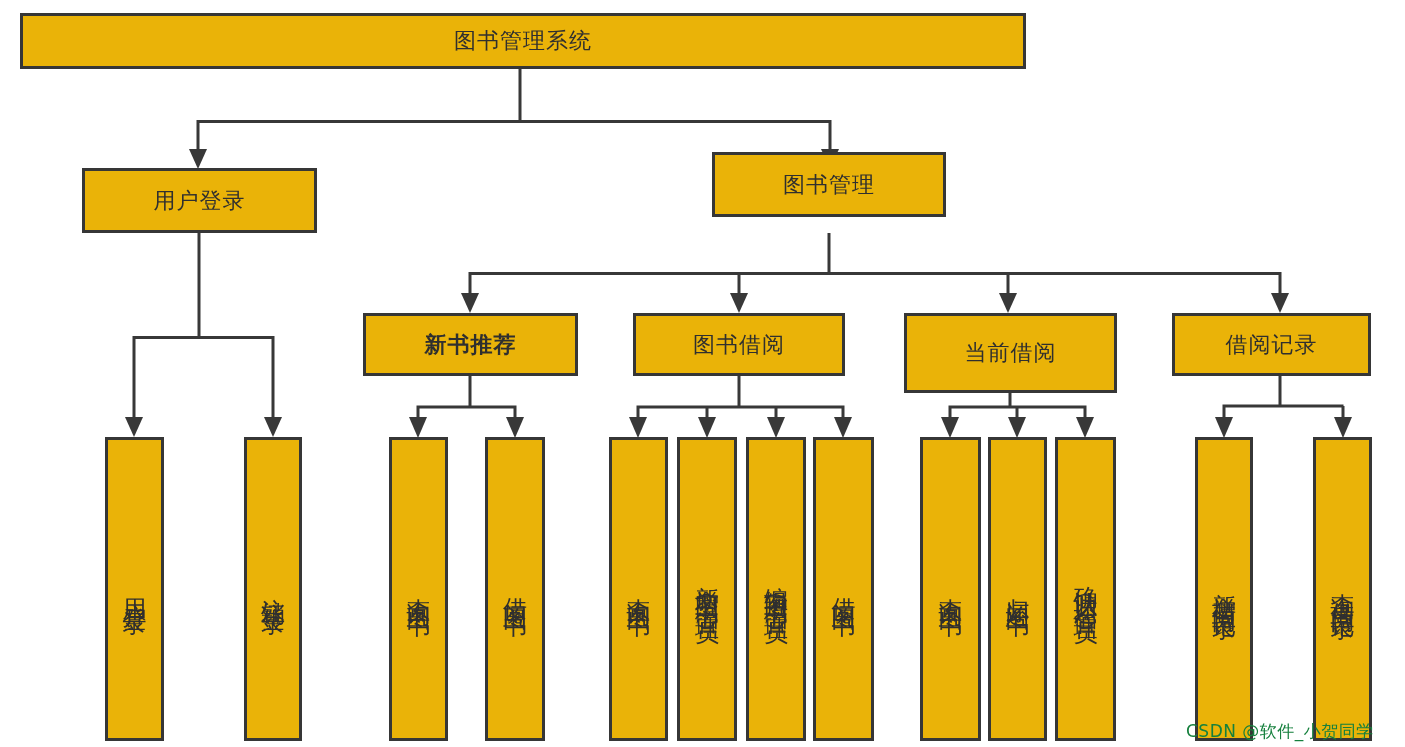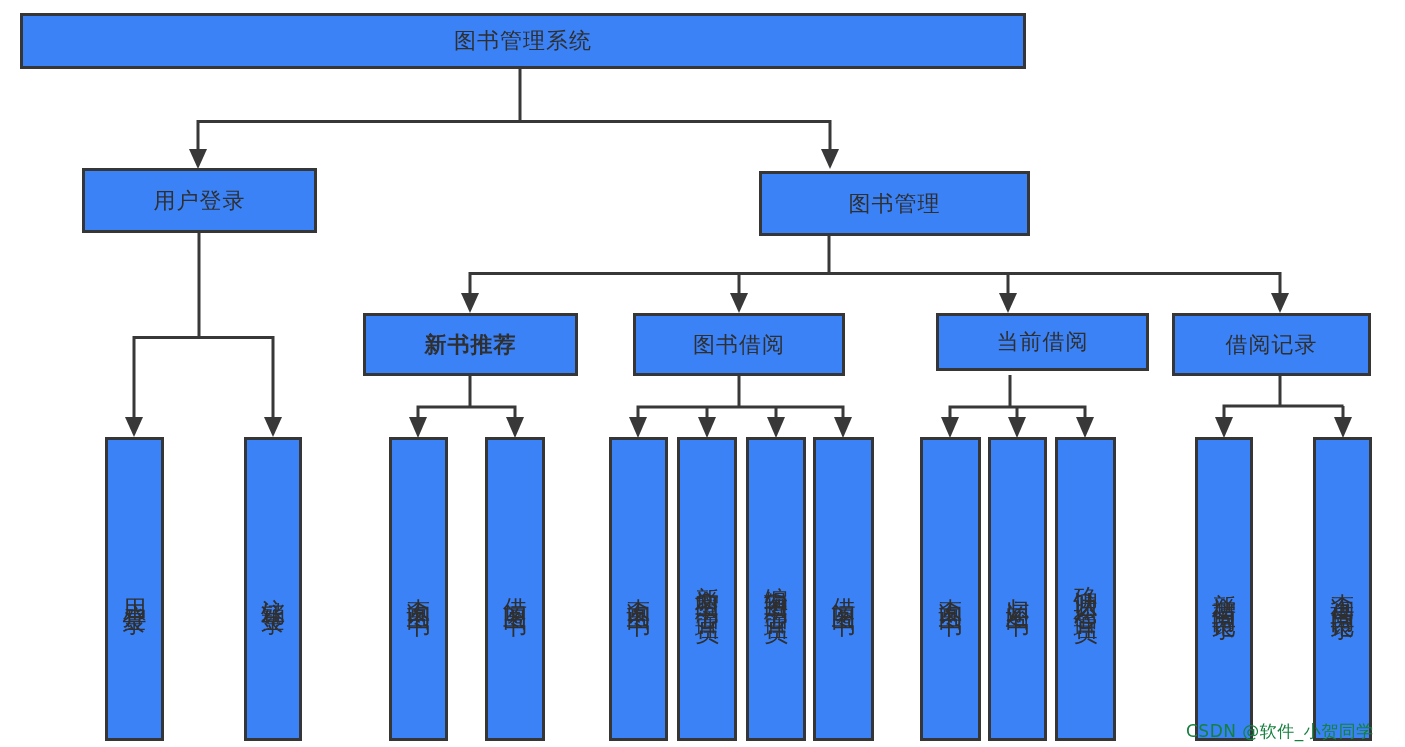--- a/index.html
+++ b/index.html
@@ -3,21 +3,21 @@
 <meta charset="utf-8">
 <style>
   html,body{margin:0;padding:0;}
   body{
     width:1405px;height:747px;background:#ffffff;overflow:hidden;position:relative;
     font-family:"DejaVu Sans","Liberation Sans",sans-serif;
   }
   .stage{position:absolute;inset:0;}
   .wires{position:absolute;left:0;top:0;z-index:1;}
   .box{
-    position:absolute;z-index:2;background:#3b82f6;
+    position:absolute;z-index:2;background:#eab308;
     border:3px solid #363636;box-sizing:border-box;
     display:flex;align-items:center;justify-content:center;
   }
   .box .lbl{
     color:#2f2f2f;font-size:22px;letter-spacing:1px;white-space:nowrap;
   }
   .leaf .lbl{
     writing-mode:vertical-rl;text-orientation:mixed;
     font-size:24px;letter-spacing:5px;line-height:1;white-space:normal;
   }
@@ -64,31 +64,31 @@
     </g>
   </svg>
 
   <div class="box" style="left:20px;top:13px;width:1006px;height:56px;">
     <span class="lbl">图书管理系统</span>
   </div>
 
   <div class="box" style="left:82px;top:168px;width:235px;height:65px;">
     <span class="lbl">用户登录</span>
   </div>
-  <div class="box" style="left:712px;top:171px;width:271px;height:65px;margin-left:47px;">
+  <div class="box" style="left:712px;top:152px;width:234px;height:65px;">
     <span class="lbl">图书管理</span>
   </div>
 
   <div class="box" style="left:363px;top:313px;width:215px;height:63px;font-weight:bold;">
     <span class="lbl">新书推荐</span>
   </div>
   <div class="box" style="left:633px;top:313px;width:212px;height:63px;text-align:center;">
     <span class="lbl">图书借阅</span>
   </div>
-  <div class="box" style="left:936px;top:313px;width:213px;height:58px;">
+  <div class="box" style="left:904px;top:313px;width:213px;height:80px;">
     <span class="lbl">当前借阅</span>
   </div>
   <div class="box" style="left:1172px;top:313px;width:199px;height:63px;">
     <span class="lbl">借阅记录</span>
   </div>
 
   <div class="box leaf" style="left:105px;top:437px;width:59px;height:304px;">
     <span class="lbl">用户登录</span>
   </div>
   <div class="box leaf" style="left:244px;top:437px;width:58px;height:304px;">

